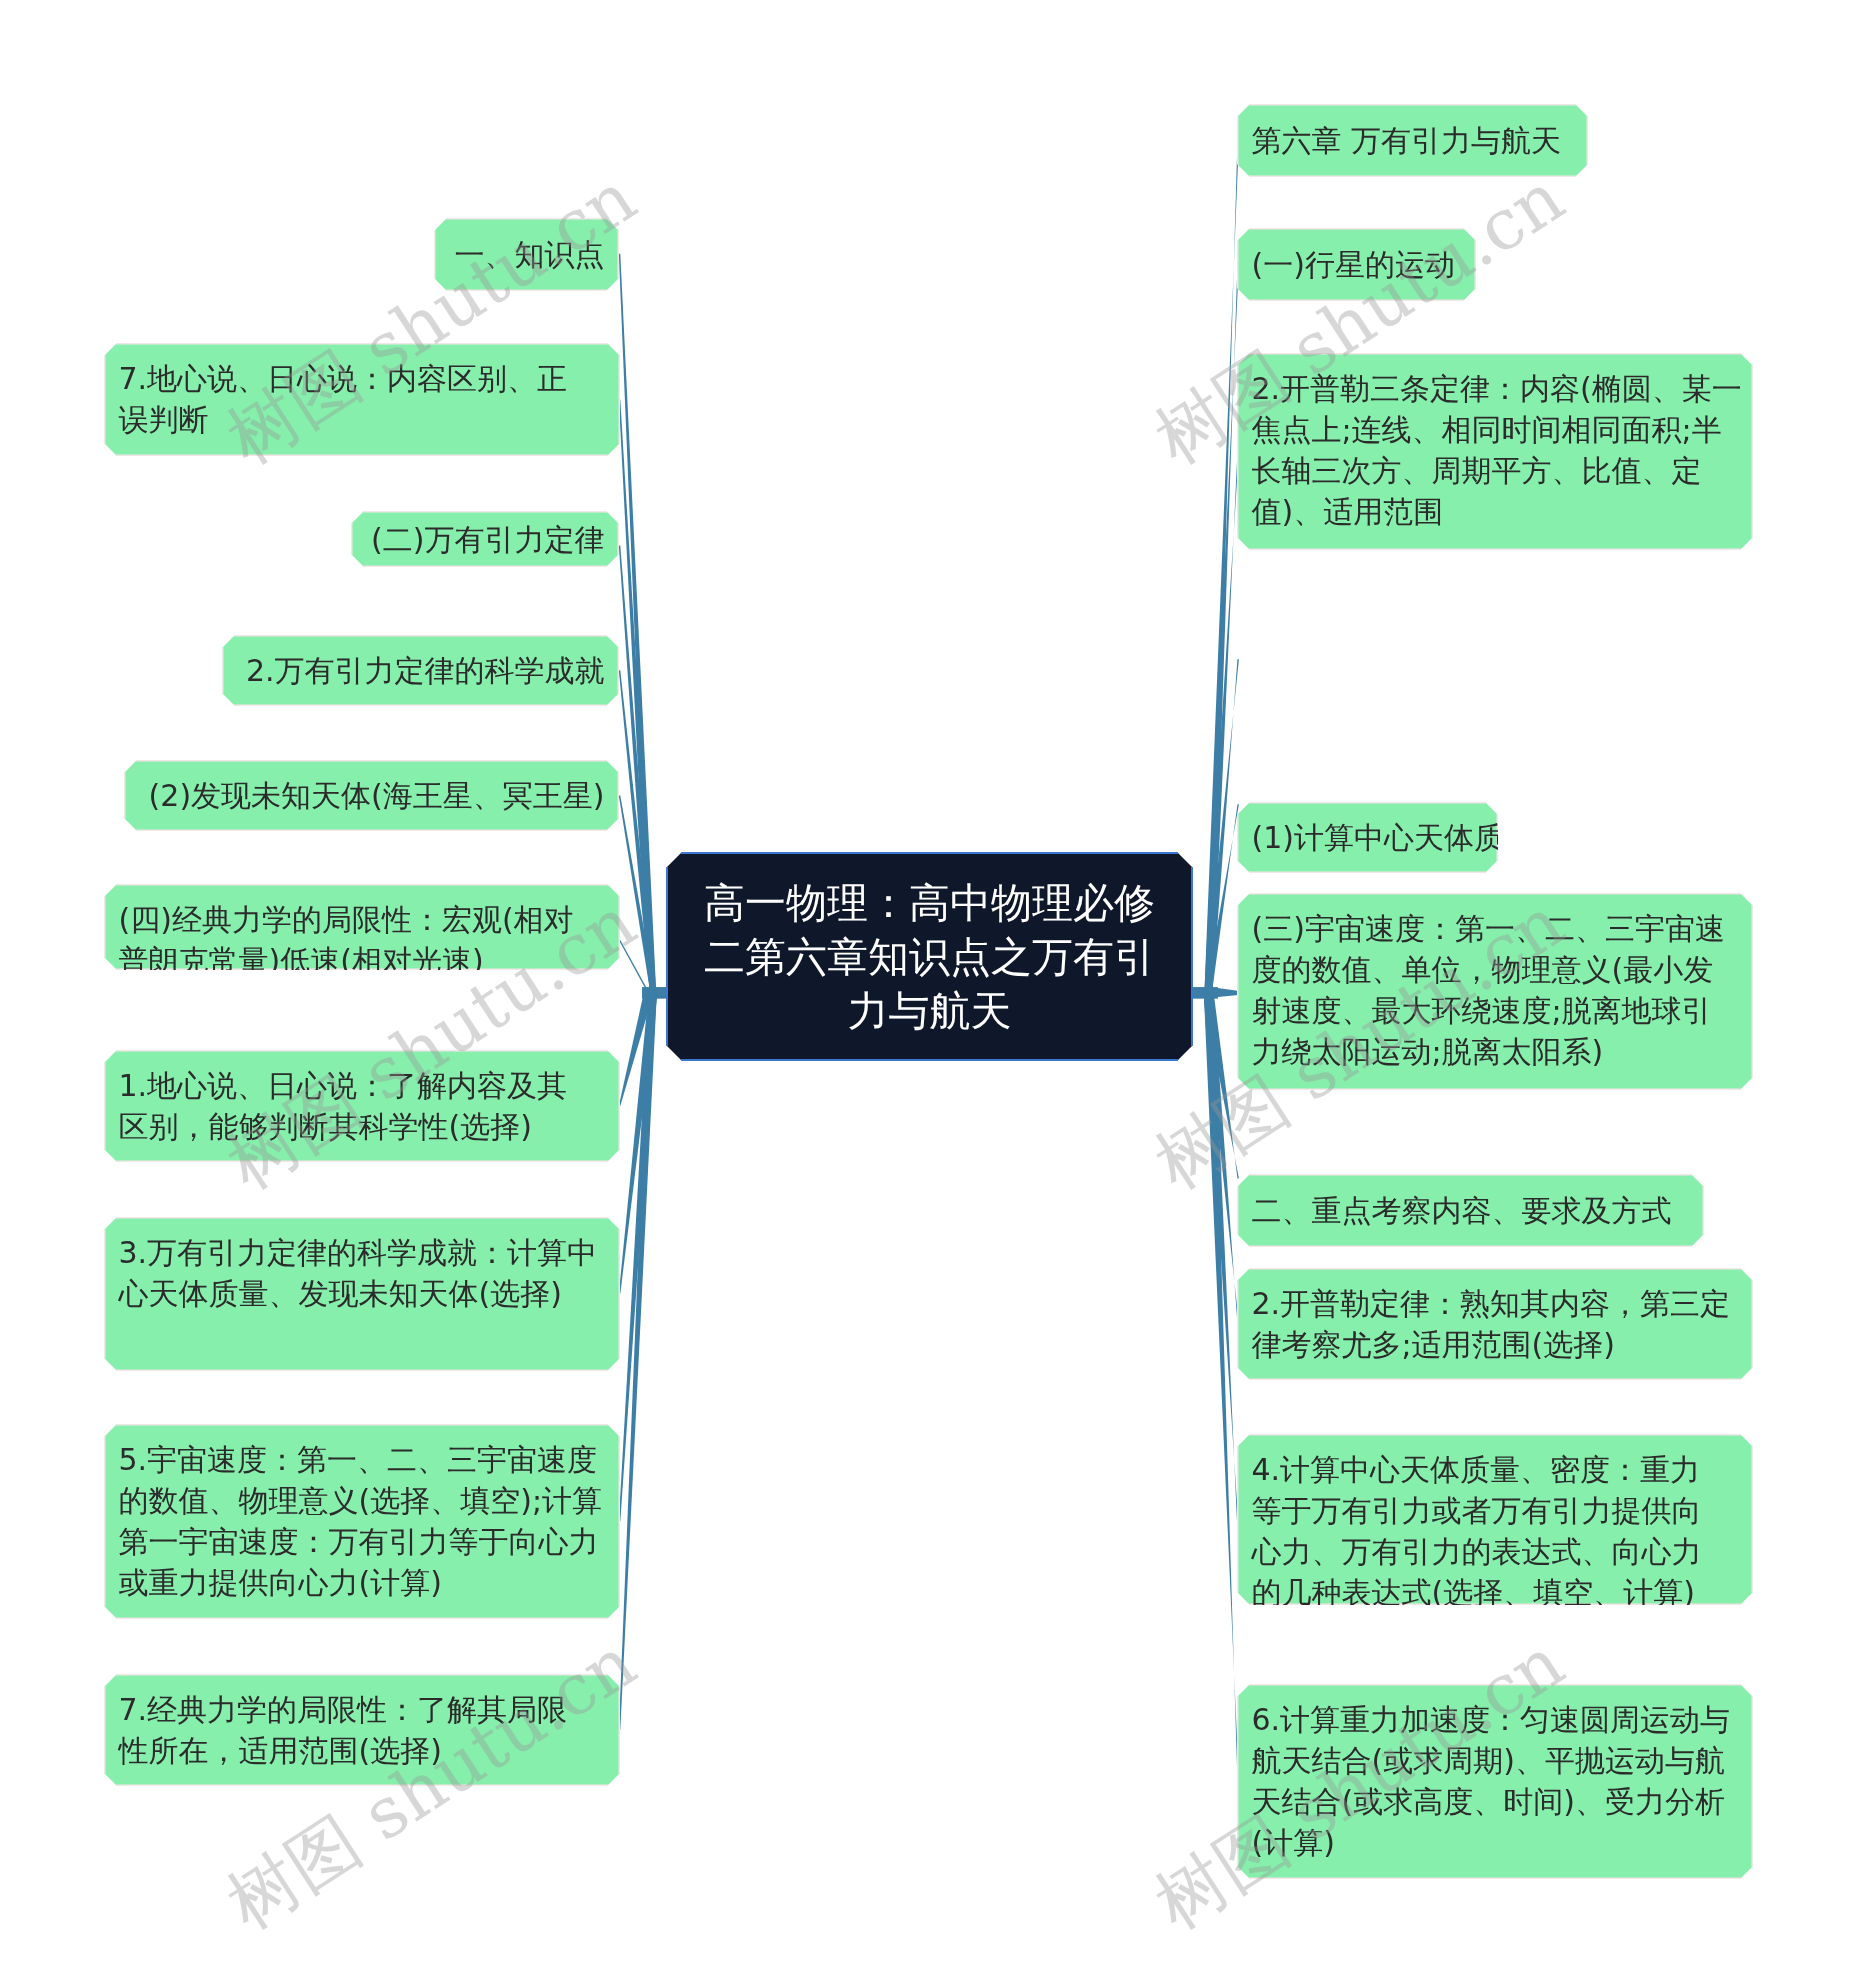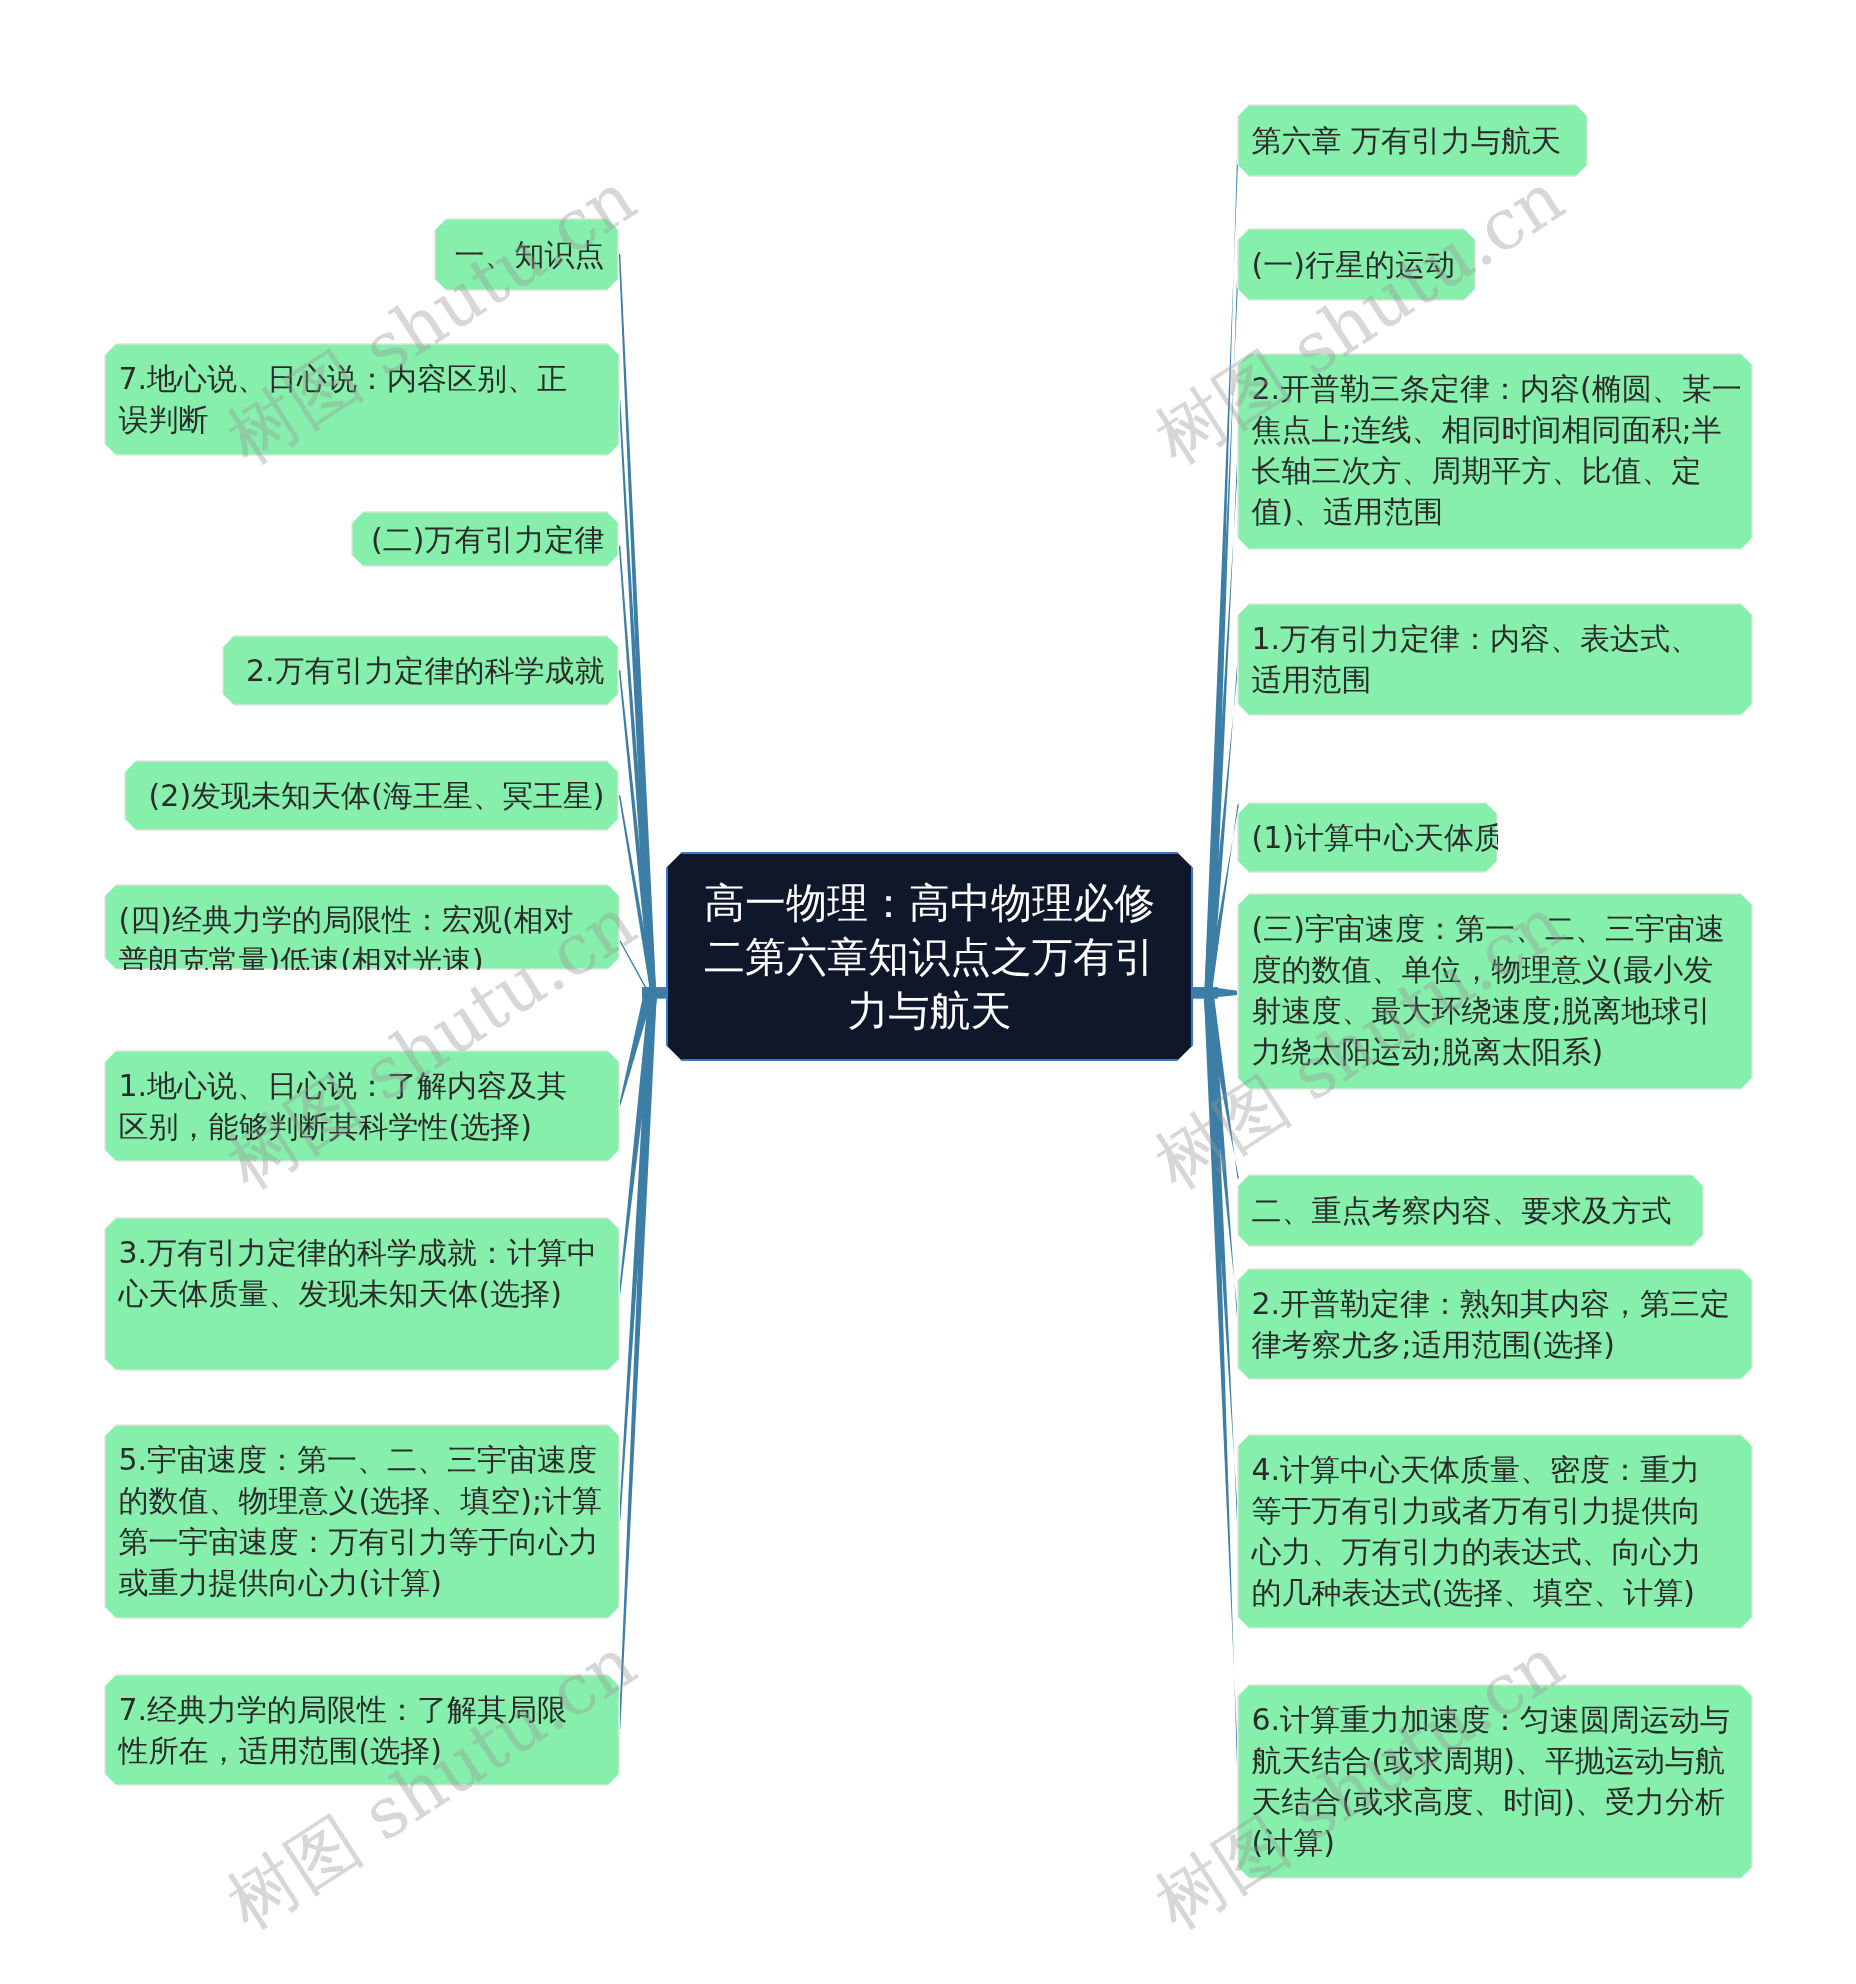--- a/index.html
+++ b/index.html
@@ -109,36 +109,33 @@
 
   <div class="node single" style="left:1237px;top:104px;width:351px;height:73px;">
     <span>第六章 万有引力与航天</span>
   </div>
   <div class="node single" style="left:1237px;top:228px;width:239px;height:73px;">
     <span>(一)行星的运动</span>
   </div>
   <div class="node" style="left:1237px;top:353px;width:516px;height:197px;padding-right:10.2px;">
     <span>2.开普勒三条定律：内容(椭圆、某一焦点上;连线、相同时间相同面积;半长轴三次方、周期平方、比值、定值)、适用范围</span>
   </div>
-  <div class="node" style="left:1237px;top:603px;width:516px;height:113px;padding-right:29px;">
-    <span>1.万有引力定律：内容、表达式、适用范围</span>
-  </div>
   <div class="node single" style="left:1237px;top:802px;width:261px;height:71px;">
     <span>(1)计算中心天体质量</span>
   </div>
   <div class="node" style="left:1237px;top:893px;width:516px;height:197px;padding-right:14.5px;">
     <span>(三)宇宙速度：第一、二、三宇宙速度的数值、单位，物理意义(最小发射速度、最大环绕速度;脱离地球引力绕太阳运动;脱离太阳系)</span>
   </div>
   <div class="node single" style="left:1237px;top:1142px;width:467px;height:73px;margin-top:32px;">
     <span>二、重点考察内容、要求及方式</span>
   </div>
   <div class="node" style="left:1237px;top:1268px;width:516px;height:112px;padding-right:20.3px;">
     <span>2.开普勒定律：熟知其内容，第三定律考察尤多;适用范围(选择)</span>
   </div>
-  <div class="node" style="left:1237px;top:1434px;width:516px;height:195px;padding-right:29px;">
+  <div class="node" style="left:1237px;top:1434px;width:516px;height:171px;padding-right:29px;">
     <span>4.计算中心天体质量、密度：重力等于万有引力或者万有引力提供向心力、万有引力的表达式、向心力的几种表达式(选择、填空、计算)</span>
   </div>
   <div class="node" style="left:1237px;top:1684px;width:516px;height:195px;padding-right:20.3px;">
     <span>6.计算重力加速度：匀速圆周运动与航天结合(或求周期)、平抛运动与航天结合(或求高度、时间)、受力分析(计算)</span>
   </div>
 
   <div class="watermark" style="left:261px;top:392px;">树图 shutu.cn</div>
   <div class="watermark" style="left:1189px;top:392px;">树图 shutu.cn</div>
   <div class="watermark" style="left:261px;top:1117px;">树图 shutu.cn</div>
   <div class="watermark" style="left:1189px;top:1117px;">树图 shutu.cn</div>

